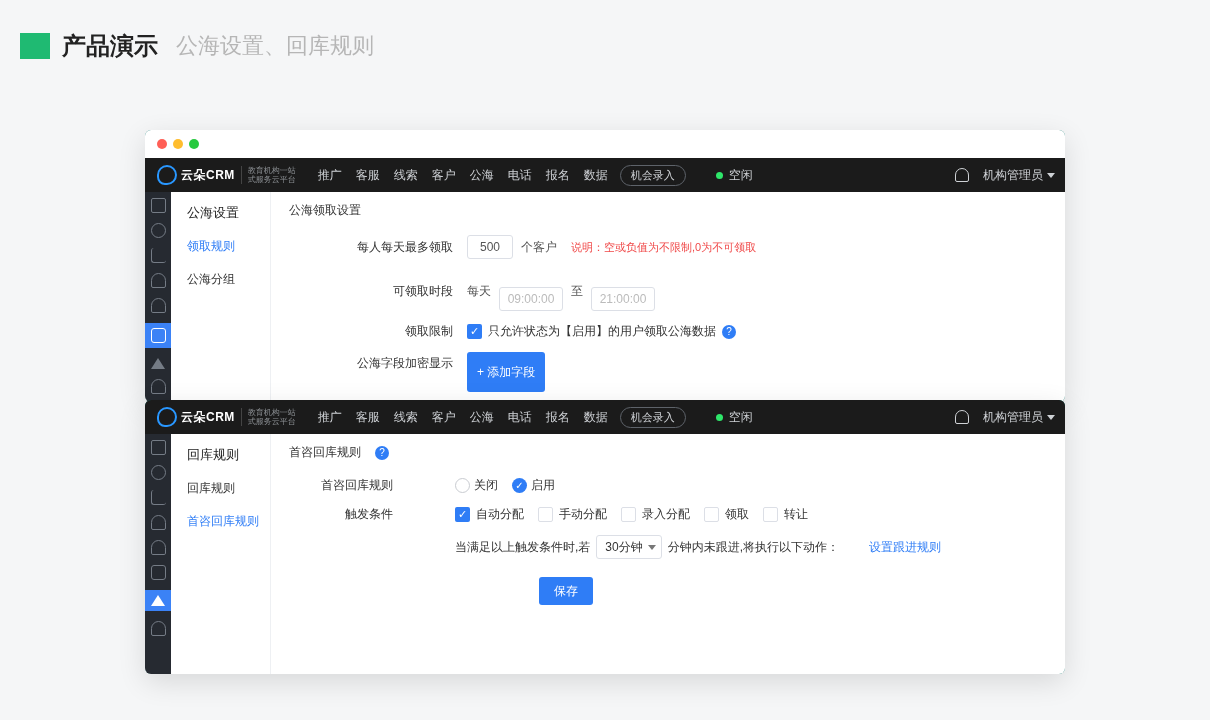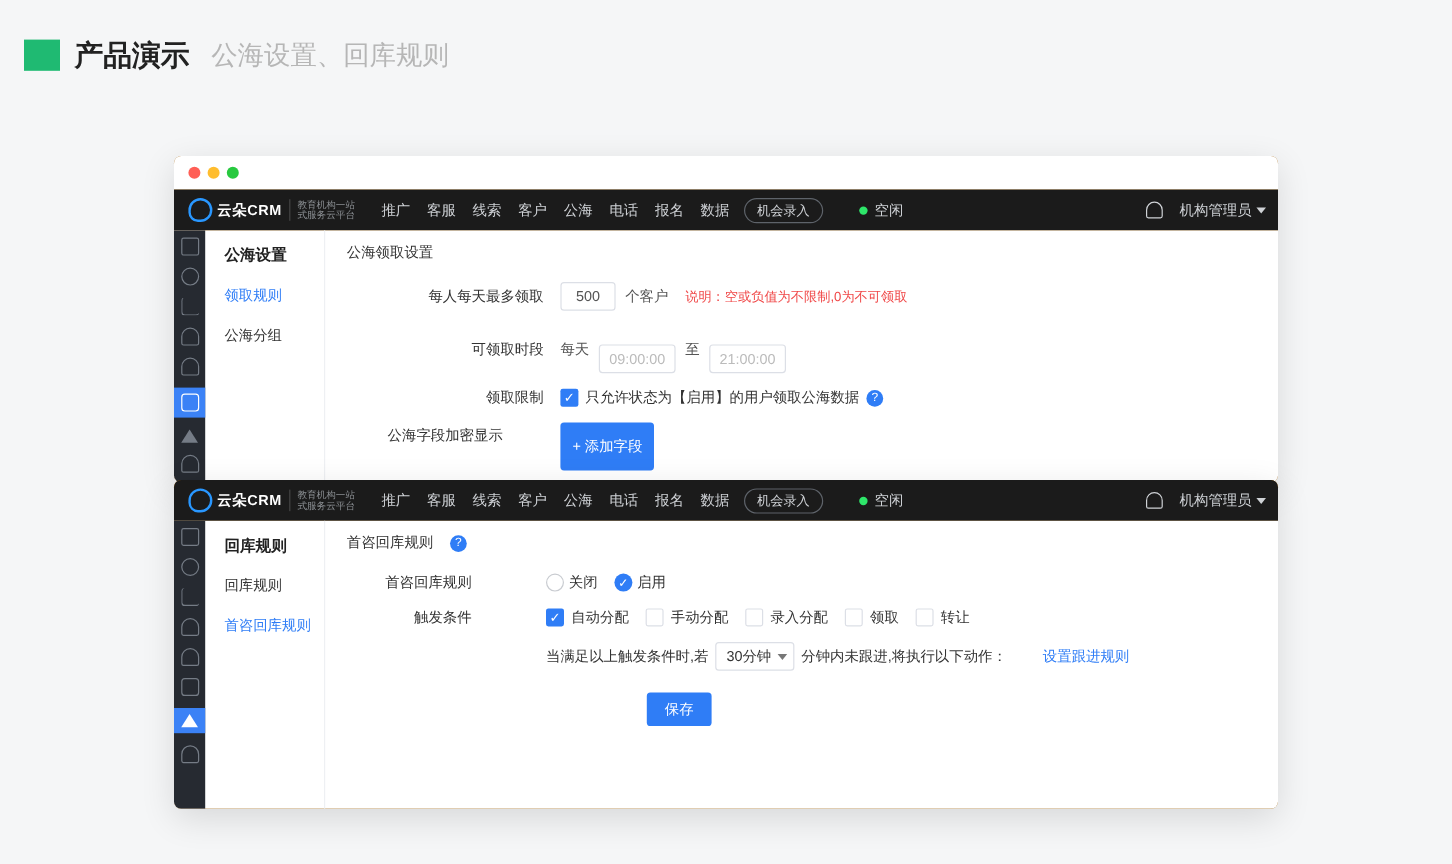--- a/index.html
+++ b/index.html
@@ -5,21 +5,21 @@
   * { box-sizing: border-box; margin: 0; padding: 0; font-family: -apple-system, "PingFang SC", "Microsoft YaHei", sans-serif; }
   body { background: #f5f6f7; width: 1210px; height: 720px; overflow: hidden; position: relative; }
 
   .header { display: flex; align-items: center; padding: 30px 20px 20px 20px; }
   .header-accent { width: 30px; height: 26px; background: #1fba72; margin-right: 12px; }
   .header-title { font-size: 24px; font-weight: 700; color: #222; margin-right: 18px; }
   .header-sub { font-size: 22px; color: #b6b6b6; }
 
   .stage { position: absolute; left: 145px; top: 130px; width: 920px; }
 
-  .card { background: #a16207; border-radius: 6px; box-shadow: 0 8px 28px rgba(0,0,0,0.12); overflow: hidden; position: relative; margin-bottom: 20px; }
+  .card { background: #0f766e; border-radius: 6px; box-shadow: 0 8px 28px rgba(0,0,0,0.12); overflow: hidden; position: relative; margin-bottom: 20px; }
   .card2 { position: absolute; top: 270px; left: 0; width: 920px; }
 
   .mac-dots { height: 28px; display: flex; align-items: center; padding-left: 12px; gap: 6px; background: #fff; }
   .dot { width: 10px; height: 10px; border-radius: 50%; }
   .dot-r { background: #ff5f56; }
   .dot-y { background: #ffbd2e; }
   .dot-g { background: #27c93f; }
 
   .topnav { height: 34px; background: #1b1b1b; display: flex; align-items: center; color: #cfd2d6; font-size: 12px; padding: 0 10px 0 4px; }
   .logo { display:flex; align-items:center; padding:0 8px; height:100%; }
@@ -38,21 +38,21 @@
 
   .body { display: flex; height: 210px; background:#fff; }
   .body2 { display: flex; height: 240px; background:#fff; }
 
   .rail { width: 26px; background: #262a31; display:flex; flex-direction:column; align-items:center; padding-top:6px; gap:10px; }
   .rail .ric { width:15px; height:15px; border:1.3px solid #757c86; border-radius:3px; }
   .rail .ric.circ { border-radius:50%; }
   .rail .wrap-active { background:#3b82f6; padding:5px 5px; border-radius:0; width:100%; display:flex; justify-content:center; }
 
   .side { width: 100px; border-right:1px solid #eef0f3; font-size:12px; }
-  .side-title { font-weight:700; padding:12px 0 8px 16px; color:#222; font-size:13px; }
+  .side-title { font-weight:400; padding:12px 0 8px 16px; color:#222; font-size:13px; }
   .side-item { padding: 8px 0 8px 16px; color:#333; cursor:pointer; }
   .side-item.active { color:#2f7df6; }
 
   .content { flex:1; padding: 10px 18px; font-size:12px; color:#333; overflow:hidden; }
   .sect-title { font-size:12px; color:#333; margin-bottom: 16px; display:flex; align-items:center; gap:8px; }
   .rowf { display:flex; align-items:center; margin-bottom: 12px; }
   .lbl { width: 178px; text-align:right; padding-right: 14px; color:#333; }
   .lbl2 { width: 118px; text-align:right; padding-right: 14px; color:#333; }
   .inp { height:24px; border:1px solid #dcdfe6; border-radius:3px; padding:0 4px; font-size:12px; color:#555; background:#fff; }
   .inp.sm { width:46px; text-align:center; }
@@ -168,21 +168,21 @@
         </div>
 
         <div class="rowf">
           <div class="lbl">领取限制</div>
           <span class="ckbox"></span>
           <span>只允许状态为【启用】的用户领取公海数据</span>
           <span class="help">?</span>
         </div>
 
         <div class="rowf" style="align-items:flex-start;">
-          <div class="lbl" style="padding-top:3px;text-align:center;">公海字段加密显示</div>
+          <div class="lbl" style="padding-top:3px;">公海字段加密显示</div>
           <div>
             <button class="btn-pri">+ 添加字段</button>
             <div style="margin-top:8px;">
               <span class="tag">
                 <span class="bars"></span>
                 <span>手机号码</span>
                 <span class="x">×</span>
               </span>
             </div>
           </div>

